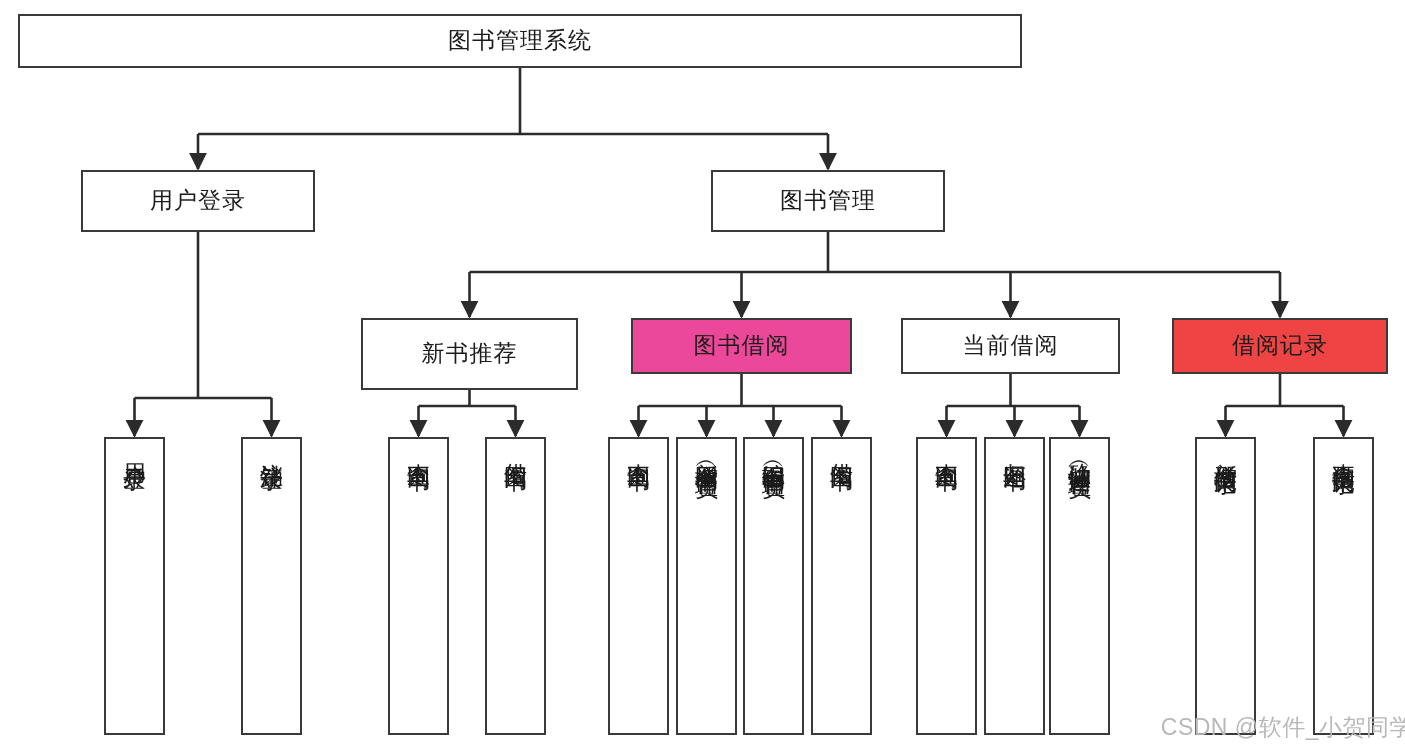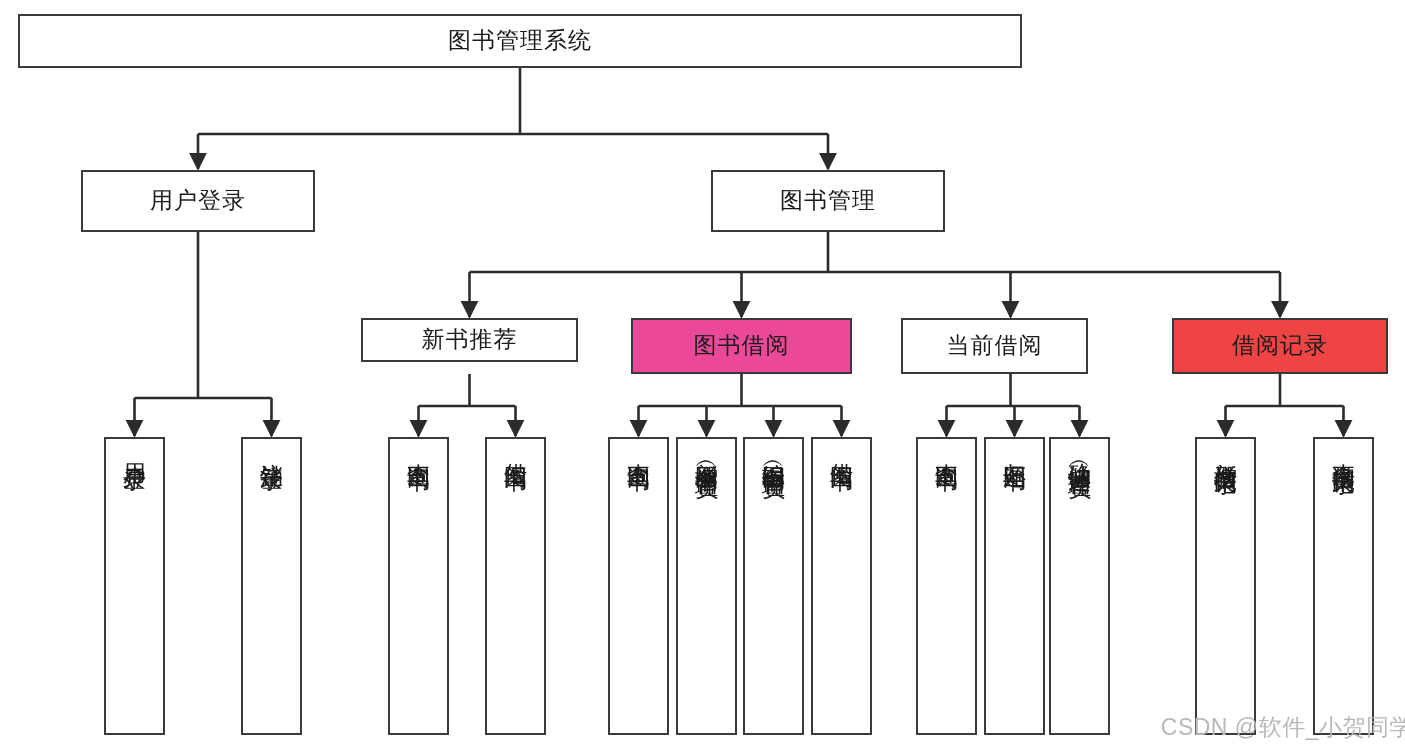--- a/index.html
+++ b/index.html
@@ -116,27 +116,27 @@
   <div id="nodes">
       <div class="node horiz" style="left: 18px; top: 14px; width: 1004px; height: 54px; border-color: rgb(58, 58, 58); background: rgb(255, 255, 255); color: rgb(27, 27, 27);">
         <span class="label">图书管理系统</span>
       </div>
       <div class="node horiz" style="left: 81px; top: 170px; width: 234px; height: 62px; border-color: rgb(58, 58, 58); background: rgb(255, 255, 255); color: rgb(27, 27, 27);">
         <span class="label">用户登录</span>
       </div>
       <div class="node horiz" style="left: 711px; top: 170px; width: 234px; height: 62px; border-color: rgb(58, 58, 58); background: rgb(255, 255, 255); color: rgb(27, 27, 27); align-items: center;">
         <span class="label">图书管理</span>
       </div>
-      <div class="node horiz" style="left: 361px; top: 318px; width: 217px; height: 44px; border-color: rgb(58, 58, 58); background: rgb(255, 255, 255); color: rgb(27, 27, 27);">
+      <div class="node horiz" style="left: 361px; top: 318px; width: 217px; height: 72px; border-color: rgb(58, 58, 58); background: rgb(255, 255, 255); color: rgb(27, 27, 27);">
         <span class="label">新书推荐</span>
       </div>
       <div class="node horiz" style="left: 631px; top: 318px; width: 221px; height: 56px; border-color: rgb(58, 58, 58); background: #ec4899; color: rgb(27, 27, 27);">
         <span class="label">图书借阅</span>
       </div>
-      <div class="node horiz" style="left: 901px; top: 318px; width: 187px; height: 56px; border-color: rgb(58, 58, 58); background: rgb(255, 255, 255); color: rgb(27, 27, 27);">
+      <div class="node horiz" style="left: 901px; top: 318px; width: 219px; height: 56px; border-color: rgb(58, 58, 58); background: rgb(255, 255, 255); color: rgb(27, 27, 27);">
         <span class="label">当前借阅</span>
       </div>
       <div class="node horiz" style="left: 1172px; top: 318px; width: 216px; height: 56px; border-color: rgb(58, 58, 58); background: #ef4444; color: rgb(27, 27, 27);">
         <span class="label">借阅记录</span>
       </div>
       <div class="node vert" style="left: 104px; top: 437px; width: 61px; height: 298px; border-color: rgb(58, 58, 58); background: rgb(255, 255, 255); color: rgb(27, 27, 27);">
         <span class="label">用户登录</span>
       </div>
       <div class="node vert" style="left: 241px; top: 437px; width: 61px; height: 298px; border-color: rgb(58, 58, 58); background: rgb(255, 255, 255); color: rgb(27, 27, 27);">
         <span class="label">注销登录</span>

